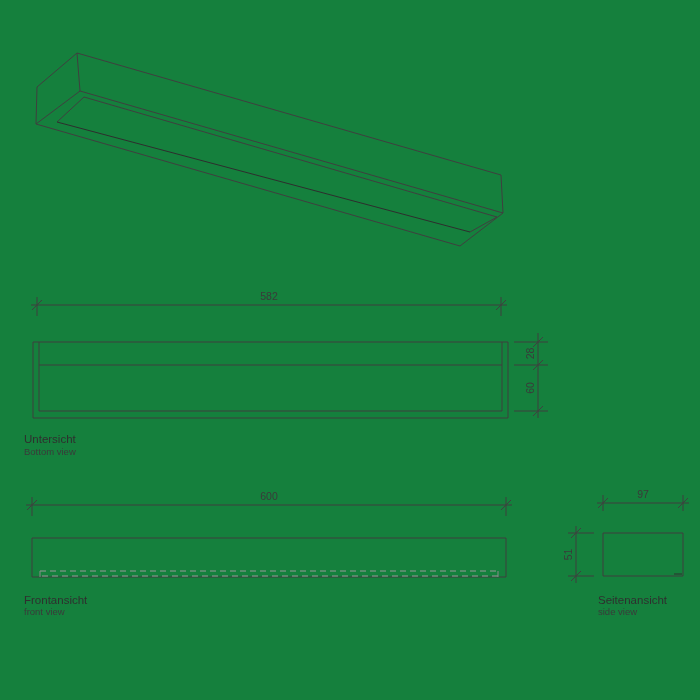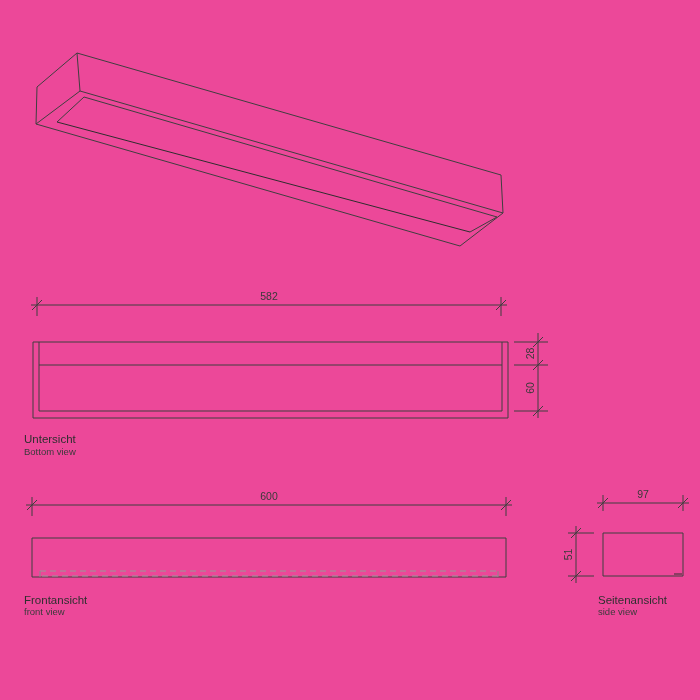--- a/index.html
+++ b/index.html
@@ -4,21 +4,21 @@
 <style>
   html, body {
     margin: 0;
     padding: 0;
     background: #ffffff;
   }
   .canvas {
     position: relative;
     width: 700px;
     height: 700px;
-    background: #ec4899;
+    background: #15803d;
     font-family: "Liberation Sans", sans-serif;
     overflow: hidden;
   }
   svg { display: block; }
   svg * { vector-effect: non-scaling-stroke; }
   .lines line, .lines path, .lines rect, .lines polygon {
     fill: none;
     stroke-width: 1;
     stroke-linecap: butt;
   }

